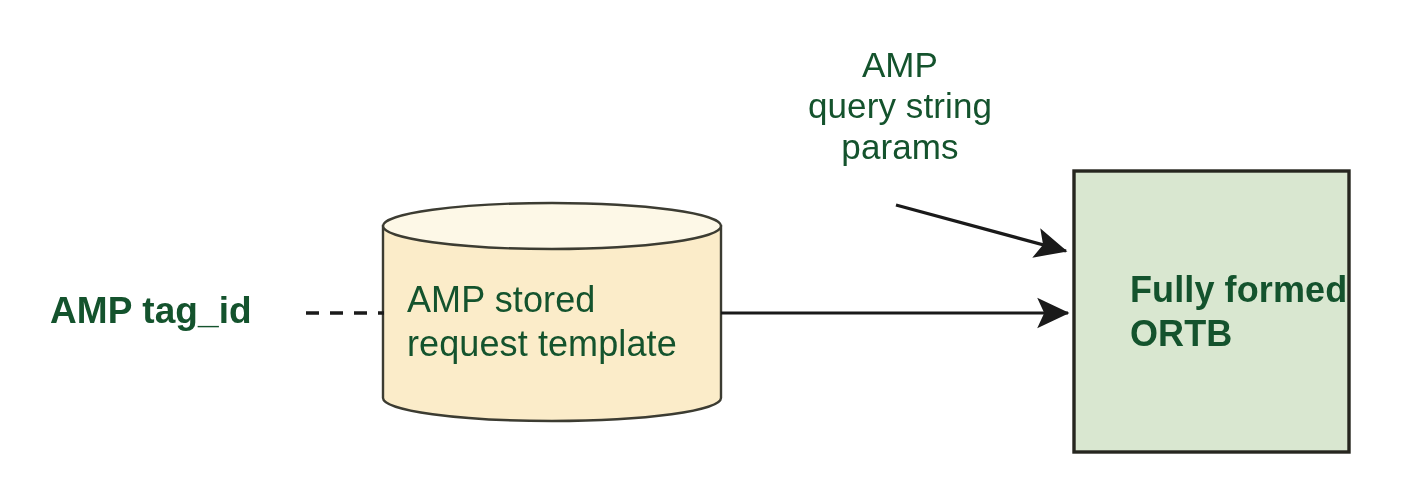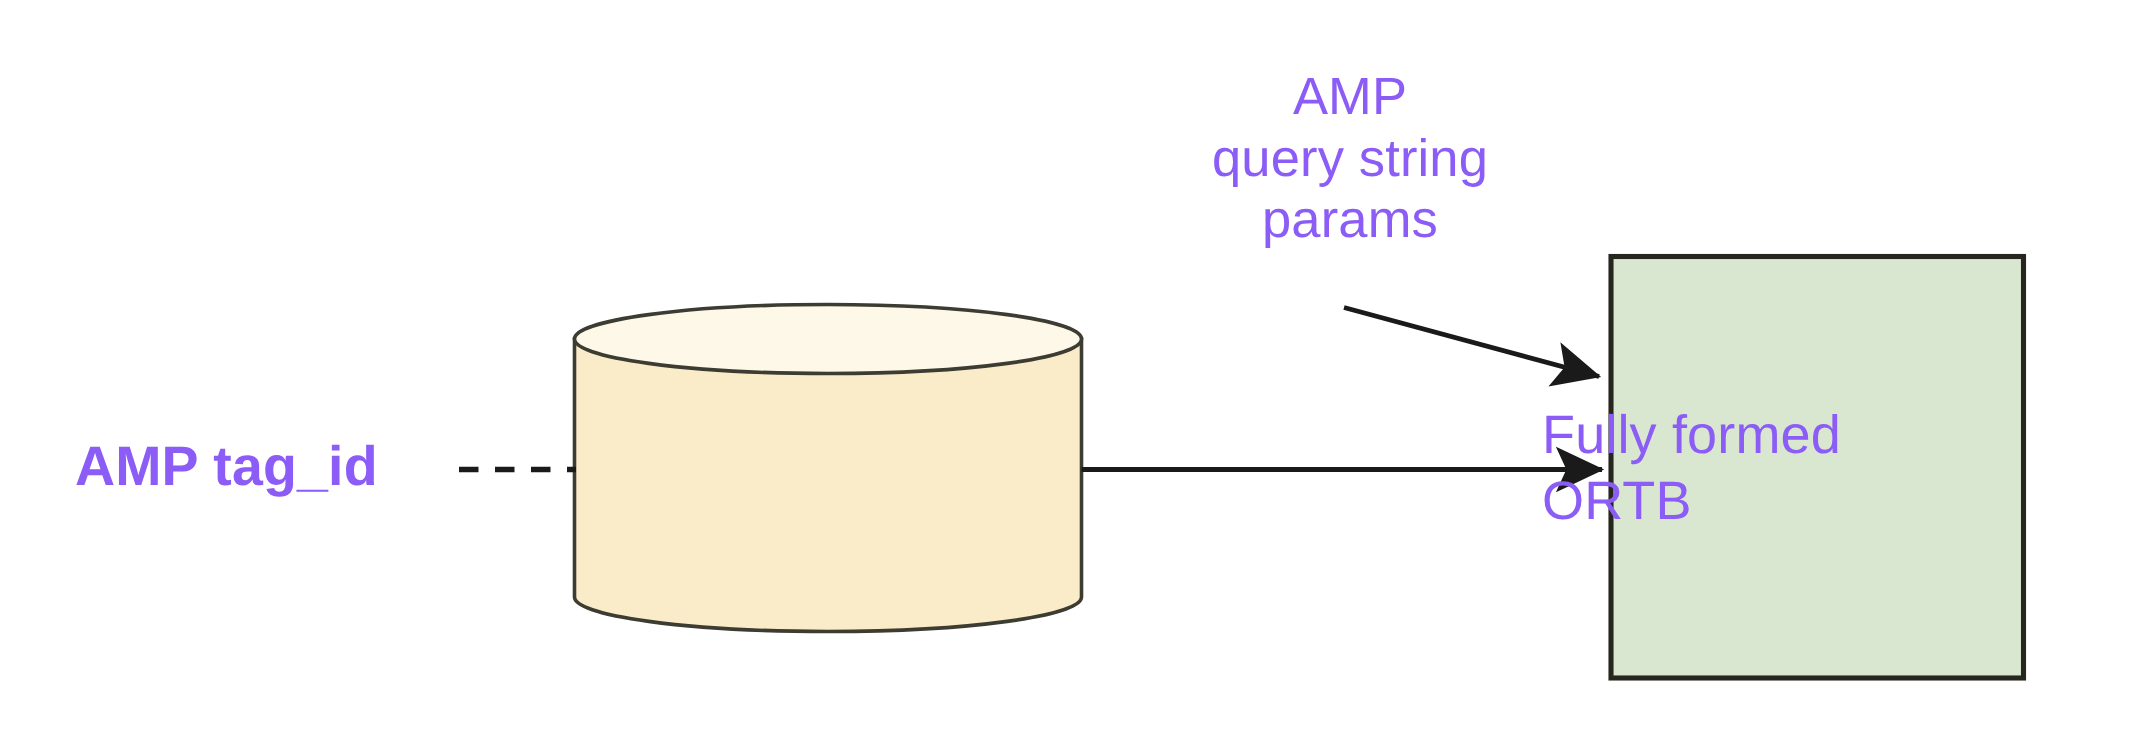--- a/index.html
+++ b/index.html
@@ -19,42 +19,43 @@
   }
   #svg-layer {
     position: absolute;
     left: 0;
     top: 0;
     width: 1426px;
     height: 498px;
   }
   .node-text {
     position: absolute;
-    color: #8b5cf6;
+    color: #14532d;
     font-size: 36px;
     line-height: 44px;
     white-space: pre-line;
     letter-spacing: 0.1px;
   }
   #label-tag-id {
     left: 50px;
     top: 288px;
     font-size: 37px;
     line-height: 46px;
     font-weight: bold;
   }
   #label-cylinder {
     left: 407px;
     top: 278px;
     z-index: 3;
   }
   #label-box {
-    left: 1028px;
+    left: 1130px;
     top: 268px;
     z-index: 3;
+    font-weight: bold;
   }
   #label-query-params {
     left: 780px;
     top: 44px;
     width: 240px;
     text-align: center;
     line-height: 41px;
     font-size: 35px;
   }
 </style>
@@ -79,20 +80,22 @@
 
     <line x1="306" y1="313" x2="384" y2="313" stroke="#1a1a1a" stroke-width="3.6" stroke-dasharray="13 11"></line>
 
     <line x1="721" y1="313" x2="1068" y2="313" stroke="#1a1a1a" stroke-width="3.2" marker-end="url(#arrowFilled)"></line>
 
     <line x1="896" y1="205" x2="1066" y2="251" stroke="#1a1a1a" stroke-width="3.2" marker-end="url(#arrowFilled)"></line>
   </svg>
 
   <div class="node-text" id="label-tag-id">AMP tag_id</div>
 
+  <div class="node-text" id="label-cylinder">AMP stored
+request template</div>
 
   <div class="node-text" id="label-query-params">AMP
 query string
 params</div>
 
   <div class="node-text" id="label-box">Fully formed
 ORTB</div>
 
 </div>
 

